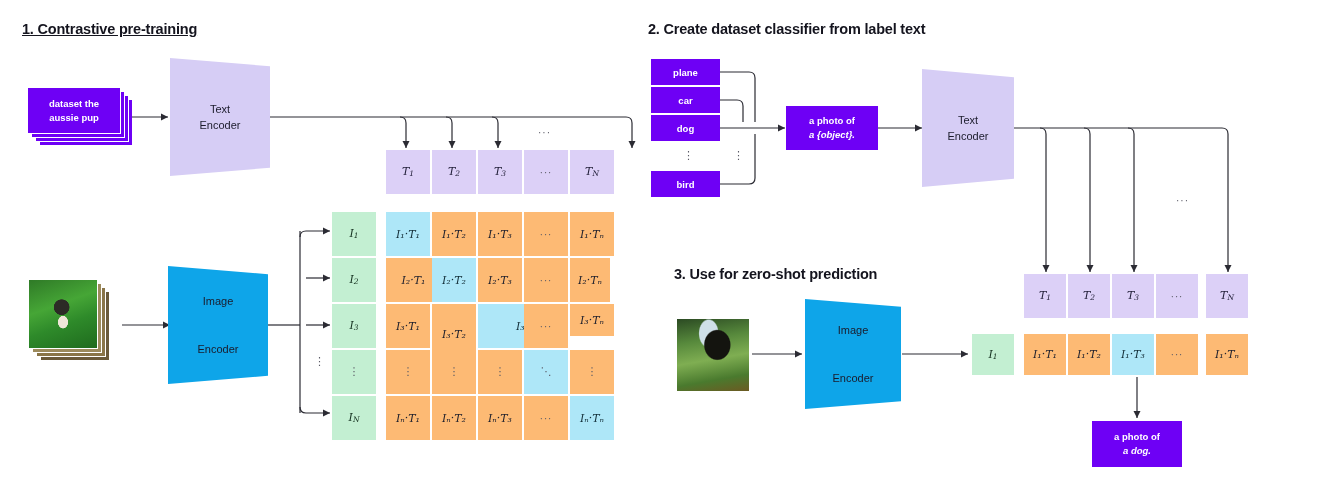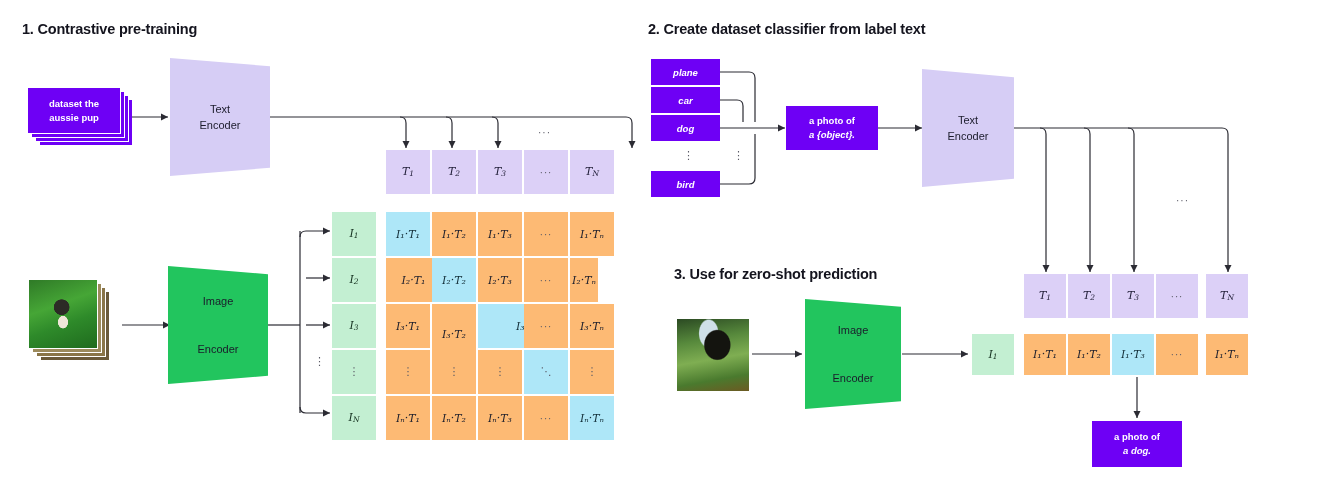--- a/index.html
+++ b/index.html
@@ -11,27 +11,27 @@
   
   .pbox{background:#6E00F5;color:#ffffff;display:flex;flex-direction:column;
         align-items:center;justify-content:center;font-size:9.5px;font-weight:bold;
         line-height:1.45;text-align:center;}
   .pbox i{font-style:italic;}
   .stackshadow{background:#6E00F5;}
   .stackwhite{background:#ffffff;}
 
   
   .lbl{background:#6E00F5;color:#ffffff;display:flex;align-items:center;
-       justify-content:center;font-size:9.5px;font-weight:bold;font-style:italic;}
+       justify-content:center;font-size:9.5px;font-weight:bold;}
 
   
   .encoder{display:flex;flex-direction:column;align-items:center;justify-content:center;
            font-size:11px;line-height:1.5;text-align:center;color:#1b1b2b;}
   .enc-text{background:#D6CDF5;clip-path:polygon(0% 0%,100% 7%,100% 93%,0% 100%);}
-  .enc-img{background:#22c55e;clip-path:polygon(0% 0%,100% 7%,100% 93%,0% 100%);gap:32px;}
+  .enc-img{background:#0ea5e9;clip-path:polygon(0% 0%,100% 7%,100% 93%,0% 100%);gap:32px;}
 
   
   .cell{position:absolute;display:flex;align-items:center;justify-content:center;
         font-family:"DejaVu Serif","Liberation Serif",serif;font-size:10.5px;font-style:italic;}
   .c-t{background:#DCD0F7;color:#23203a;}
   .c-i{background:#C3EFD2;color:#14301f;}
   .c-d{background:#fdba74;color:#23232e;}
   .c-h{background:#AEE7F8;color:#14303a;}
   .cell sub{font-size:7.5px;font-style:italic;vertical-align:-0.18em;}
   .dots{color:#5a5a66;font-style:normal;letter-spacing:1px;font-size:10px;}
@@ -111,21 +111,21 @@
     <path d="M1222,128 q6,0 6,6 L1228,272"></path>
   </g>
 
   <g fill="none" stroke="#2b2b33" stroke-width="1.2" marker-end="url(#ah)">
     <path d="M752,354 L802,354"></path>
     <path d="M902,354 L968,354"></path>
     <path d="M1137,377 L1137,418"></path>
   </g>
 </svg>
 
-<div class="abs title" style="left:22px;top:21px;">1. Contrastive pre-training</div>
+<div class="abs title" style="left:22px;top:21px;text-decoration:underline;">1. Contrastive pre-training</div>
 
 <div class="abs stackshadow" style="left:40px;top:100px;width:92px;height:45px;"></div>
 <div class="abs stackwhite" style="left:37px;top:97px;width:92px;height:45px;"></div>
 <div class="abs stackshadow" style="left:36px;top:96px;width:92px;height:45px;"></div>
 <div class="abs stackwhite" style="left:33px;top:93px;width:92px;height:45px;"></div>
 <div class="abs stackshadow" style="left:32px;top:92px;width:92px;height:45px;"></div>
 <div class="abs stackwhite" style="left:29px;top:89px;width:92px;height:45px;"></div>
 <div class="abs pbox" style="left:28px;top:88px;width:92px;height:45px;">
   <span>dataset the</span>
   <span>aussie pup</span>
@@ -204,36 +204,36 @@
     </div>
     <div class="cell c-h" style="left: 432px; top: 258px; width: 44px; height: 44px;">
       <span class="plain">I₂·T₂</span>
     </div>
     <div class="cell c-d" style="left: 478px; top: 258px; width: 44px; height: 44px;">
       <span class="plain">I₂·T₃</span>
     </div>
     <div class="cell c-d" style="left: 524px; top: 258px; width: 44px; height: 44px;">
       <span class="dots">···</span>
     </div>
-    <div class="cell c-d" style="left: 570px; top: 258px; width: 28px; height: 44px;">
+    <div class="cell c-d" style="left: 570px; top: 258px; width: 40px; height: 44px;">
       <span class="plain">I₂·Tₙ</span>
     </div>
     <div class="cell c-d" style="left: 386px; top: 304px; width: 44px; height: 44px;">
       <span class="plain">I₃·T₁</span>
     </div>
     <div class="cell c-d" style="left: 432px; top: 304px; width: 44px; height: 61px;">
       <span class="plain">I₃·T₂</span>
     </div>
     <div class="cell c-h" style="left: 478px; top: 304px; width: 44px; height: 44px; padding-left: 28px;">
       <span class="plain">I₃·T₃</span>
     </div>
     <div class="cell c-d" style="left: 524px; top: 304px; width: 44px; height: 44px;">
       <span class="dots">···</span>
     </div>
-    <div class="cell c-d" style="left: 570px; top: 304px; width: 44px; height: 44px;">
+    <div class="cell c-d" style="left: 570px; top: 304px; width: 44px; height: 32px;">
       <span class="plain">I₃·Tₙ</span>
     </div>
     <div class="cell c-d" style="left: 386px; top: 350px; width: 44px; height: 44px;">
       <span class="vdots">⋮</span>
     </div>
     <div class="cell c-d" style="left: 432px; top: 350px; width: 44px; height: 44px;">
       <span class="vdots">⋮</span>
     </div>
     <div class="cell c-d" style="left: 478px; top: 350px; width: 44px; height: 44px;">
       <span class="vdots">⋮</span>

